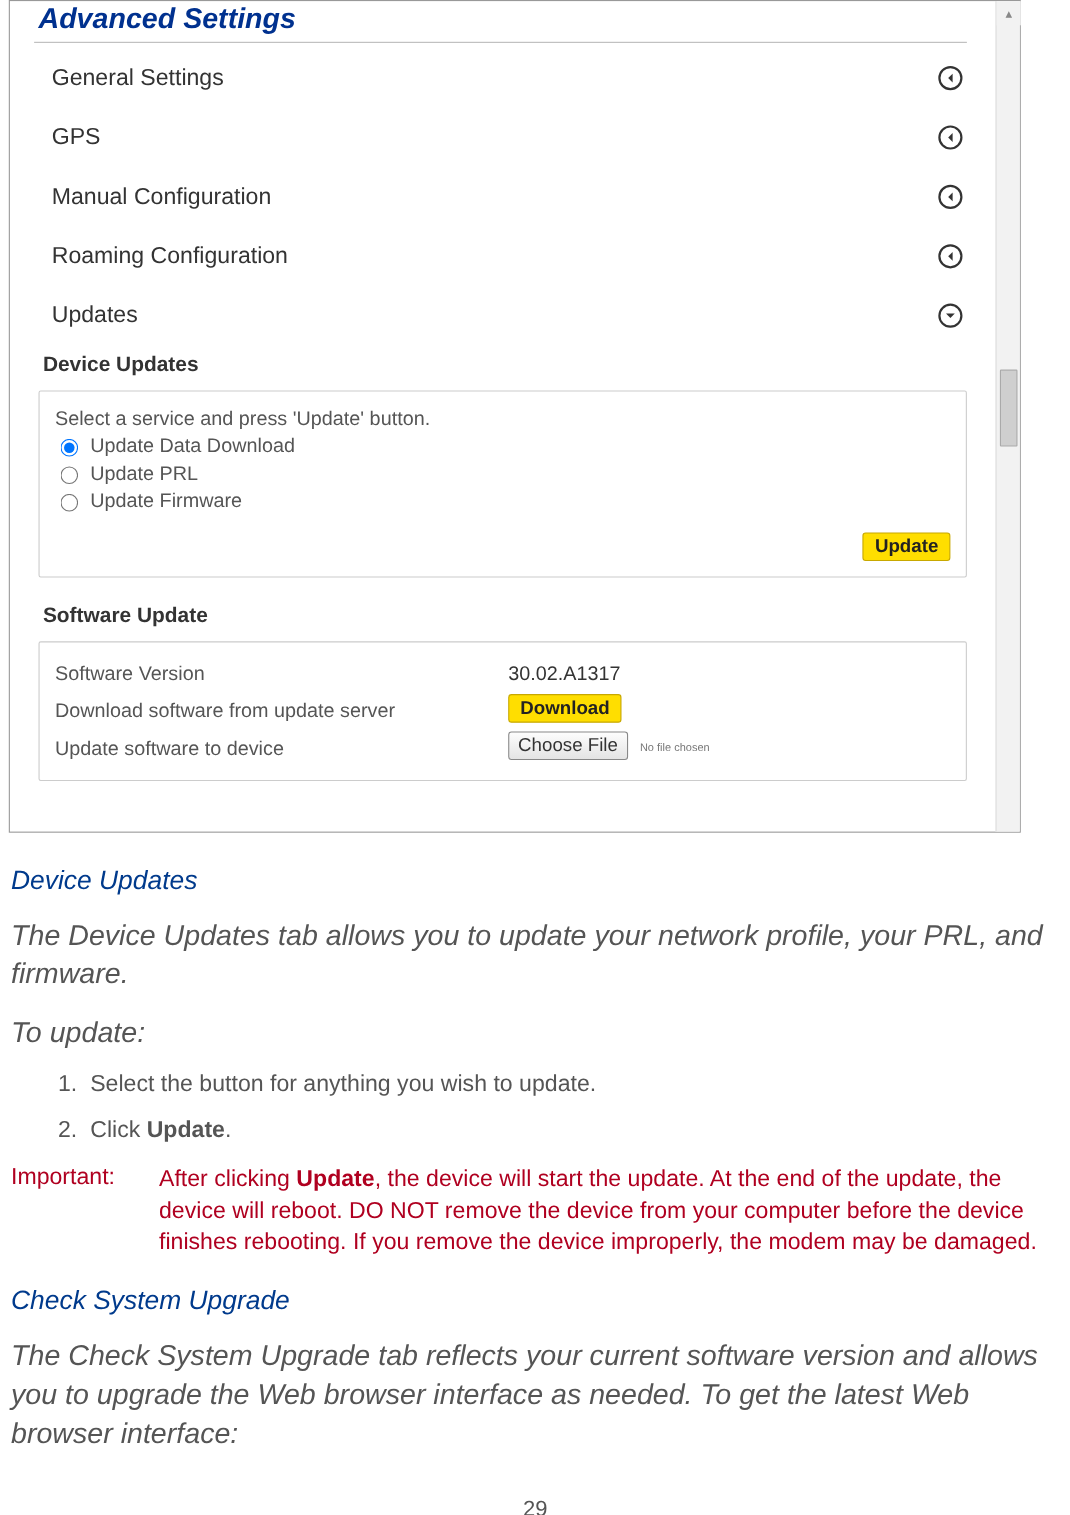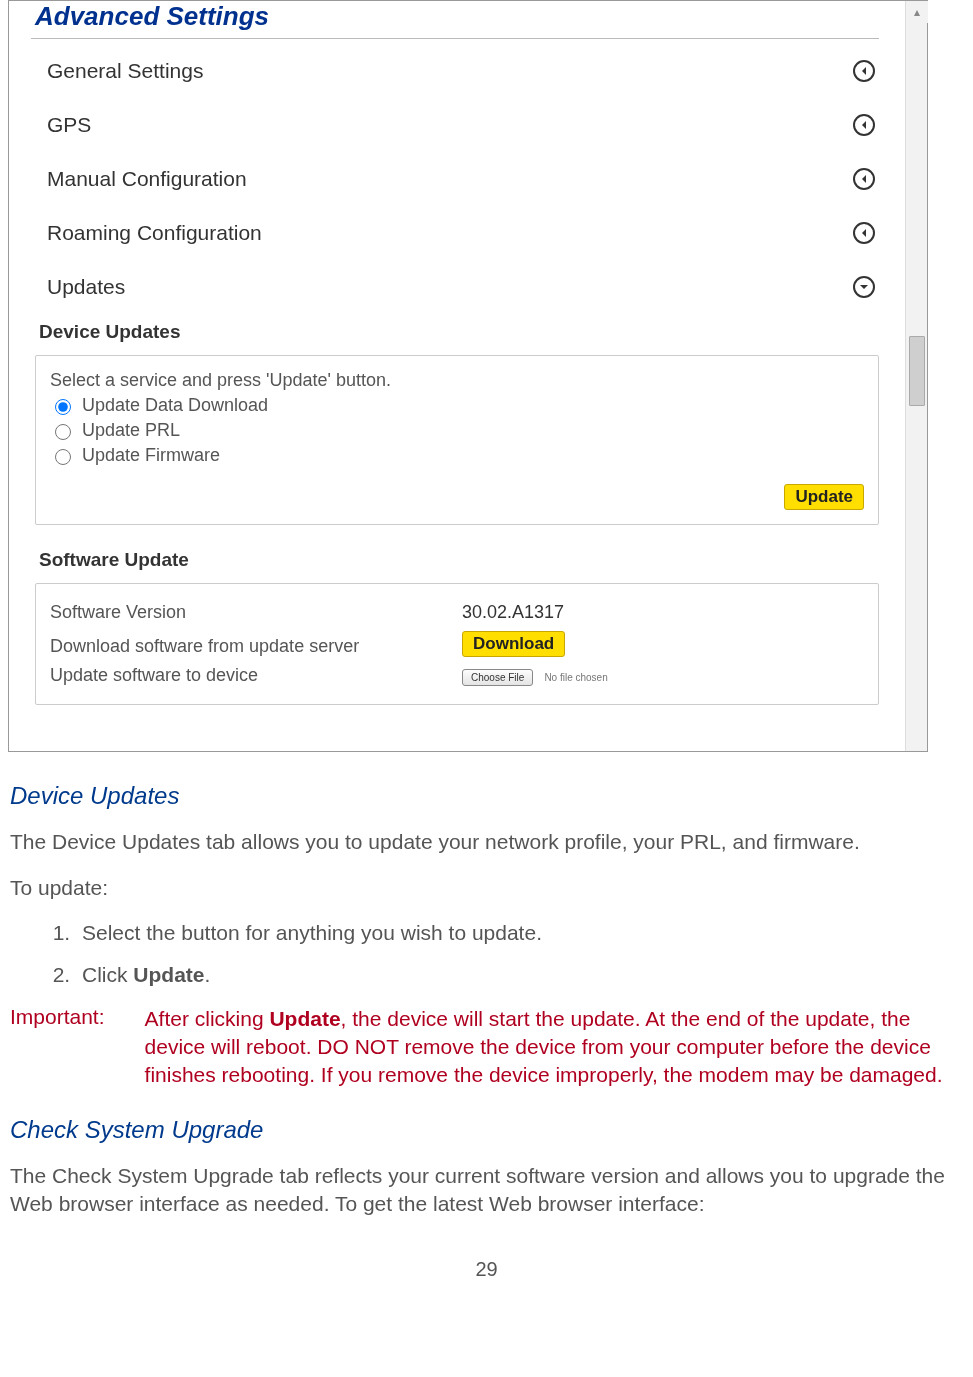--- a/index.html
+++ b/index.html
@@ -104,38 +104,38 @@
     font-size: 17px;
     color: #222;
     cursor: pointer;
   }
   .update-btn-row { text-align: right; margin-top: 18px; }
   .sw-table { width: 100%; }
   .sw-row { display: flex; padding: 4px 0; align-items: flex-end; gap: 12px; }
   .sw-label { width: 400px; color: #555; }
   .sw-val { color: #333; }
   .file-btn {
-    font-size: 10px;
+    font-size: 17px;
     padding: 2px 8px;
     border: 1px solid #888;
     background: linear-gradient(#fdfdfd,#e4e4e4);
     border-radius: 3px;
     cursor: pointer;
     color: #333;
   }
   .file-text { font-size: 10px; color: #777; margin-left: 6px; }
   .doc-section { padding: 4px 10px 0 10px; }
   .doc-h3 {
     font-style: italic;
     font-size: 24px;
     color: #003a8c;
     margin: 26px 0 18px 0;
     font-weight: normal;
   }
-  .doc-p { font-size: 21px; color: #555; line-height: 1.35; margin: 0 0 18px 0;}
+  .doc-p { font-size: 26px; color: #555; line-height: 1.35; margin: 0 0 18px 0; font-style: italic;}
   .doc-ol { padding-left: 66px; margin: 0 0 18px 0;}
   .doc-ol li { font-size: 21px; color: #555; margin: 0 0 18px 0; padding-left: 6px;}
   .important-block { display: flex; gap: 40px; margin-bottom: 16px;}
   .important-label { color: #b00020; font-size: 21px; flex: 0 0 auto; white-space: nowrap;}
   .important-text { color: #b00020; font-size: 21px; line-height: 1.35;}
   .important-text b { font-weight: bold; }
   .page-num { text-align: center; font-size: 20px; color: #555; margin: 40px 0 10px 0;}
 </style>
 </head>
 <body>

